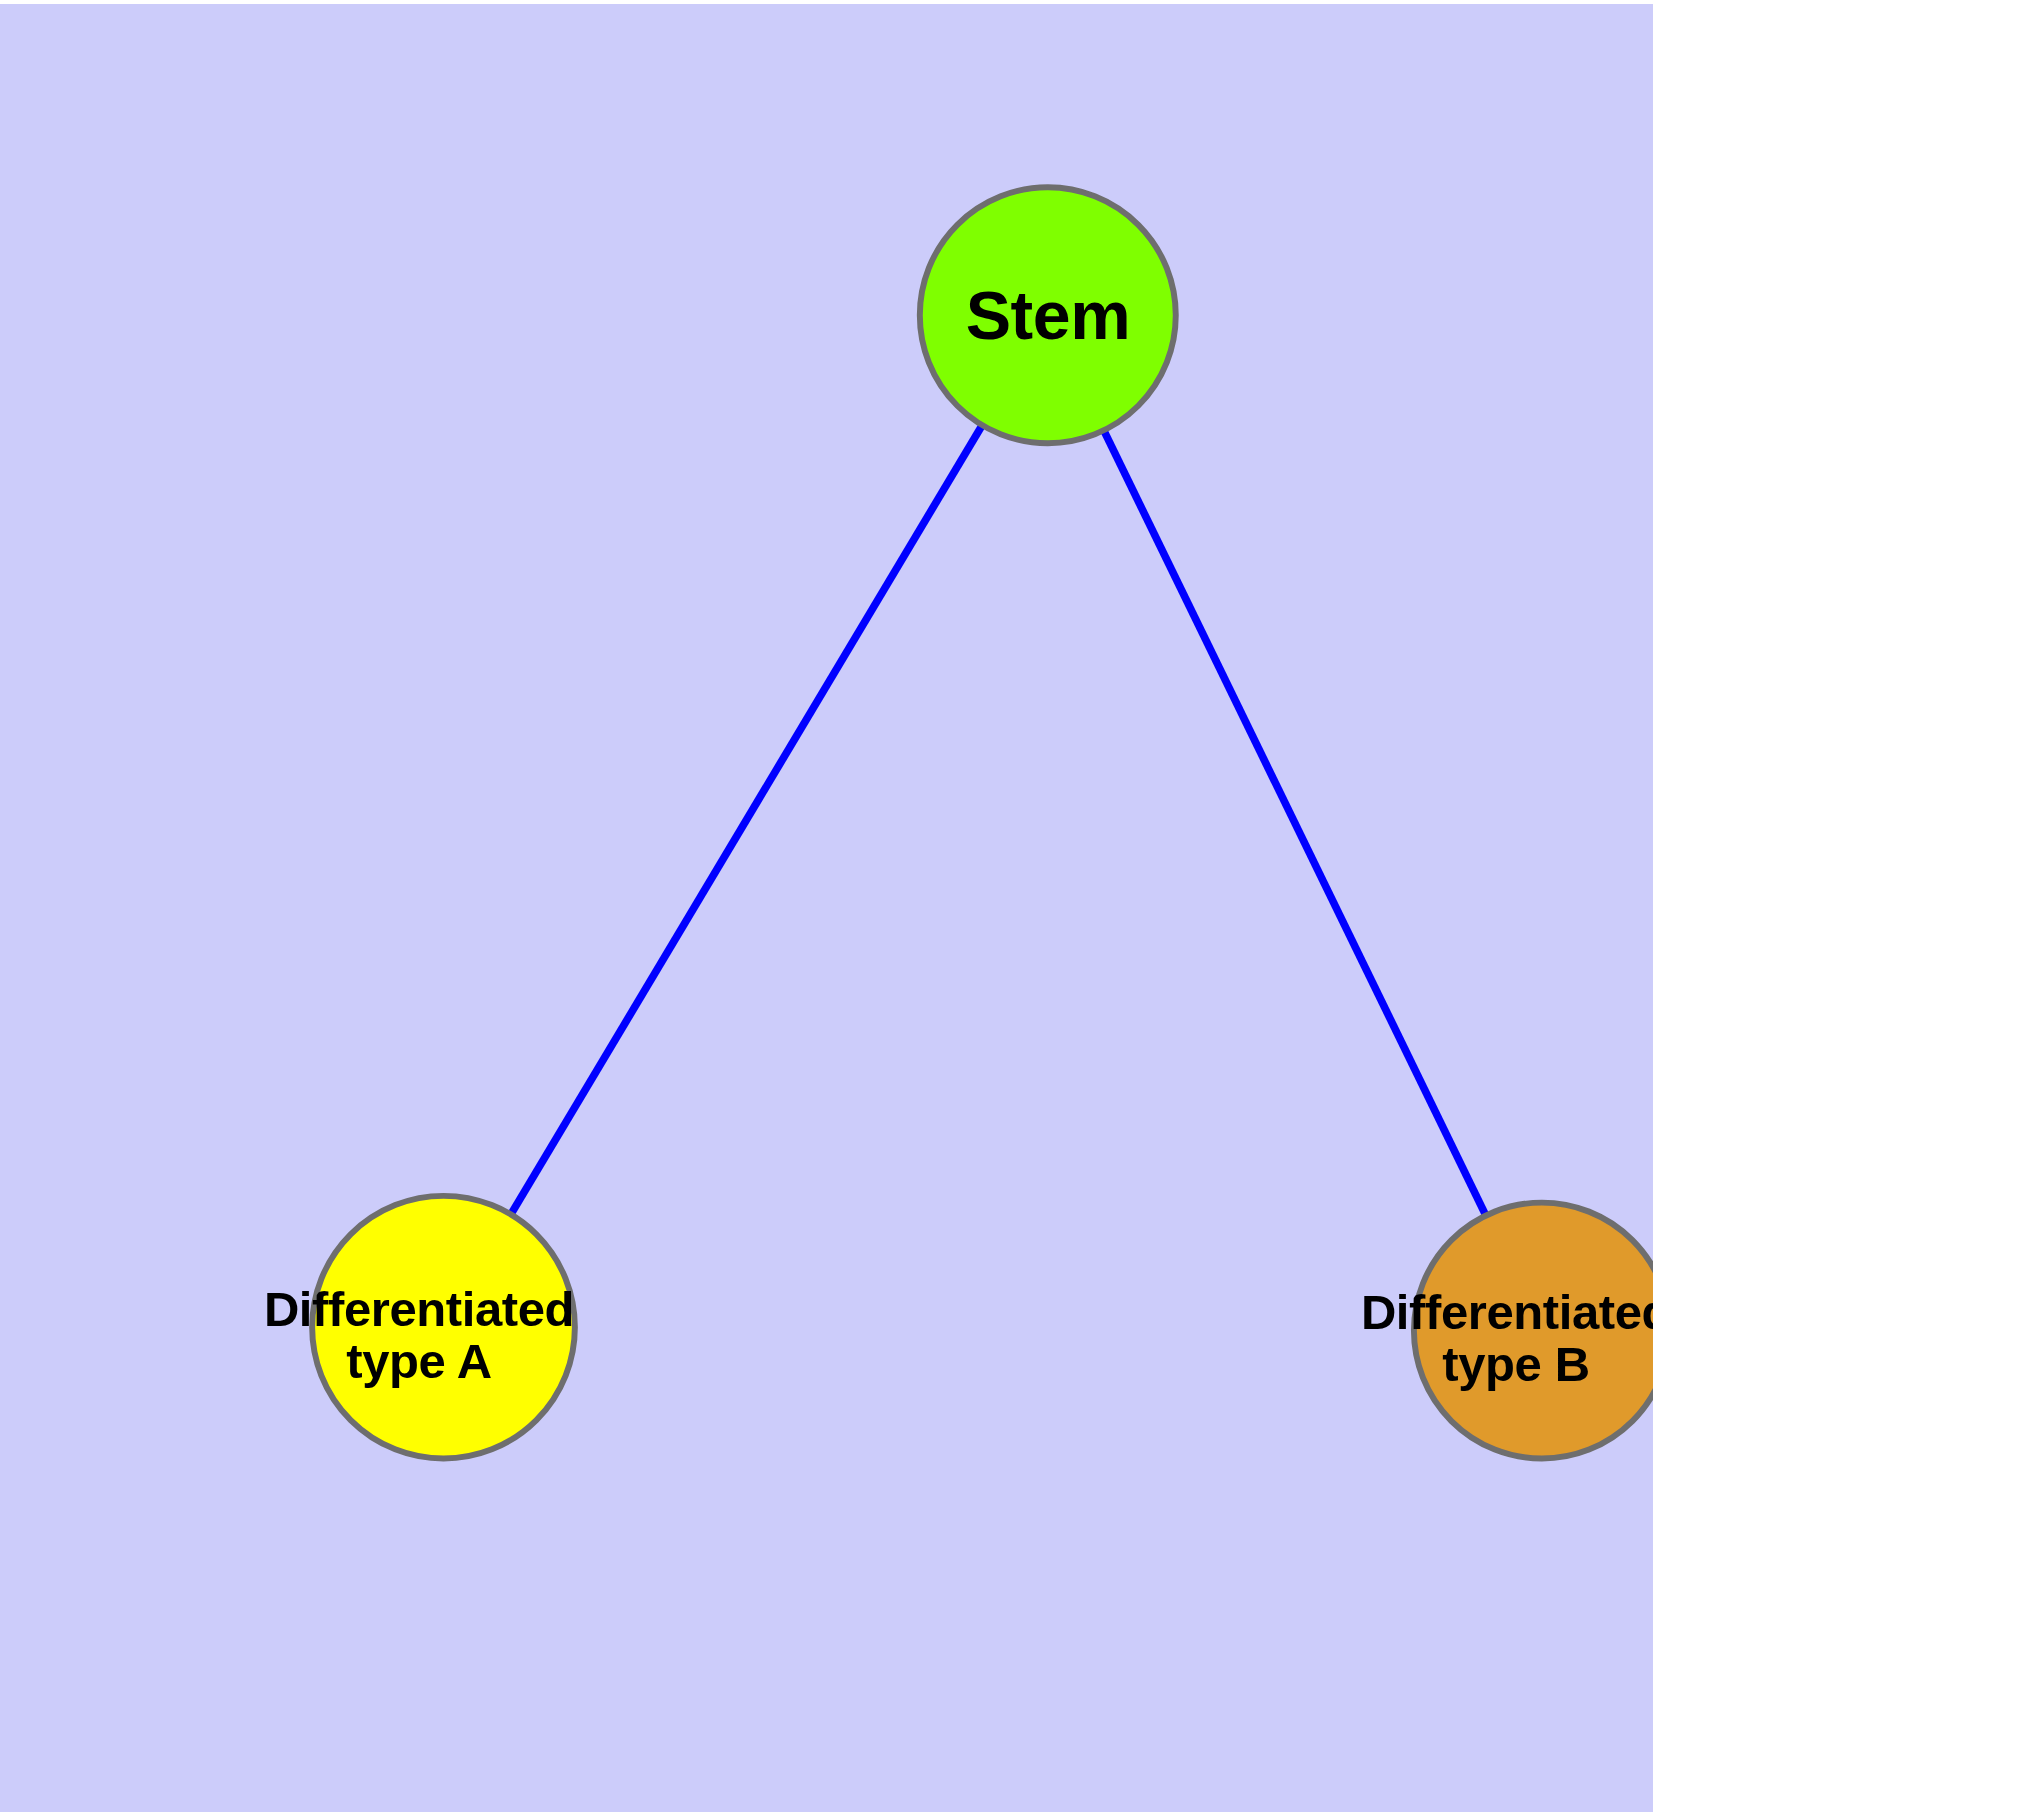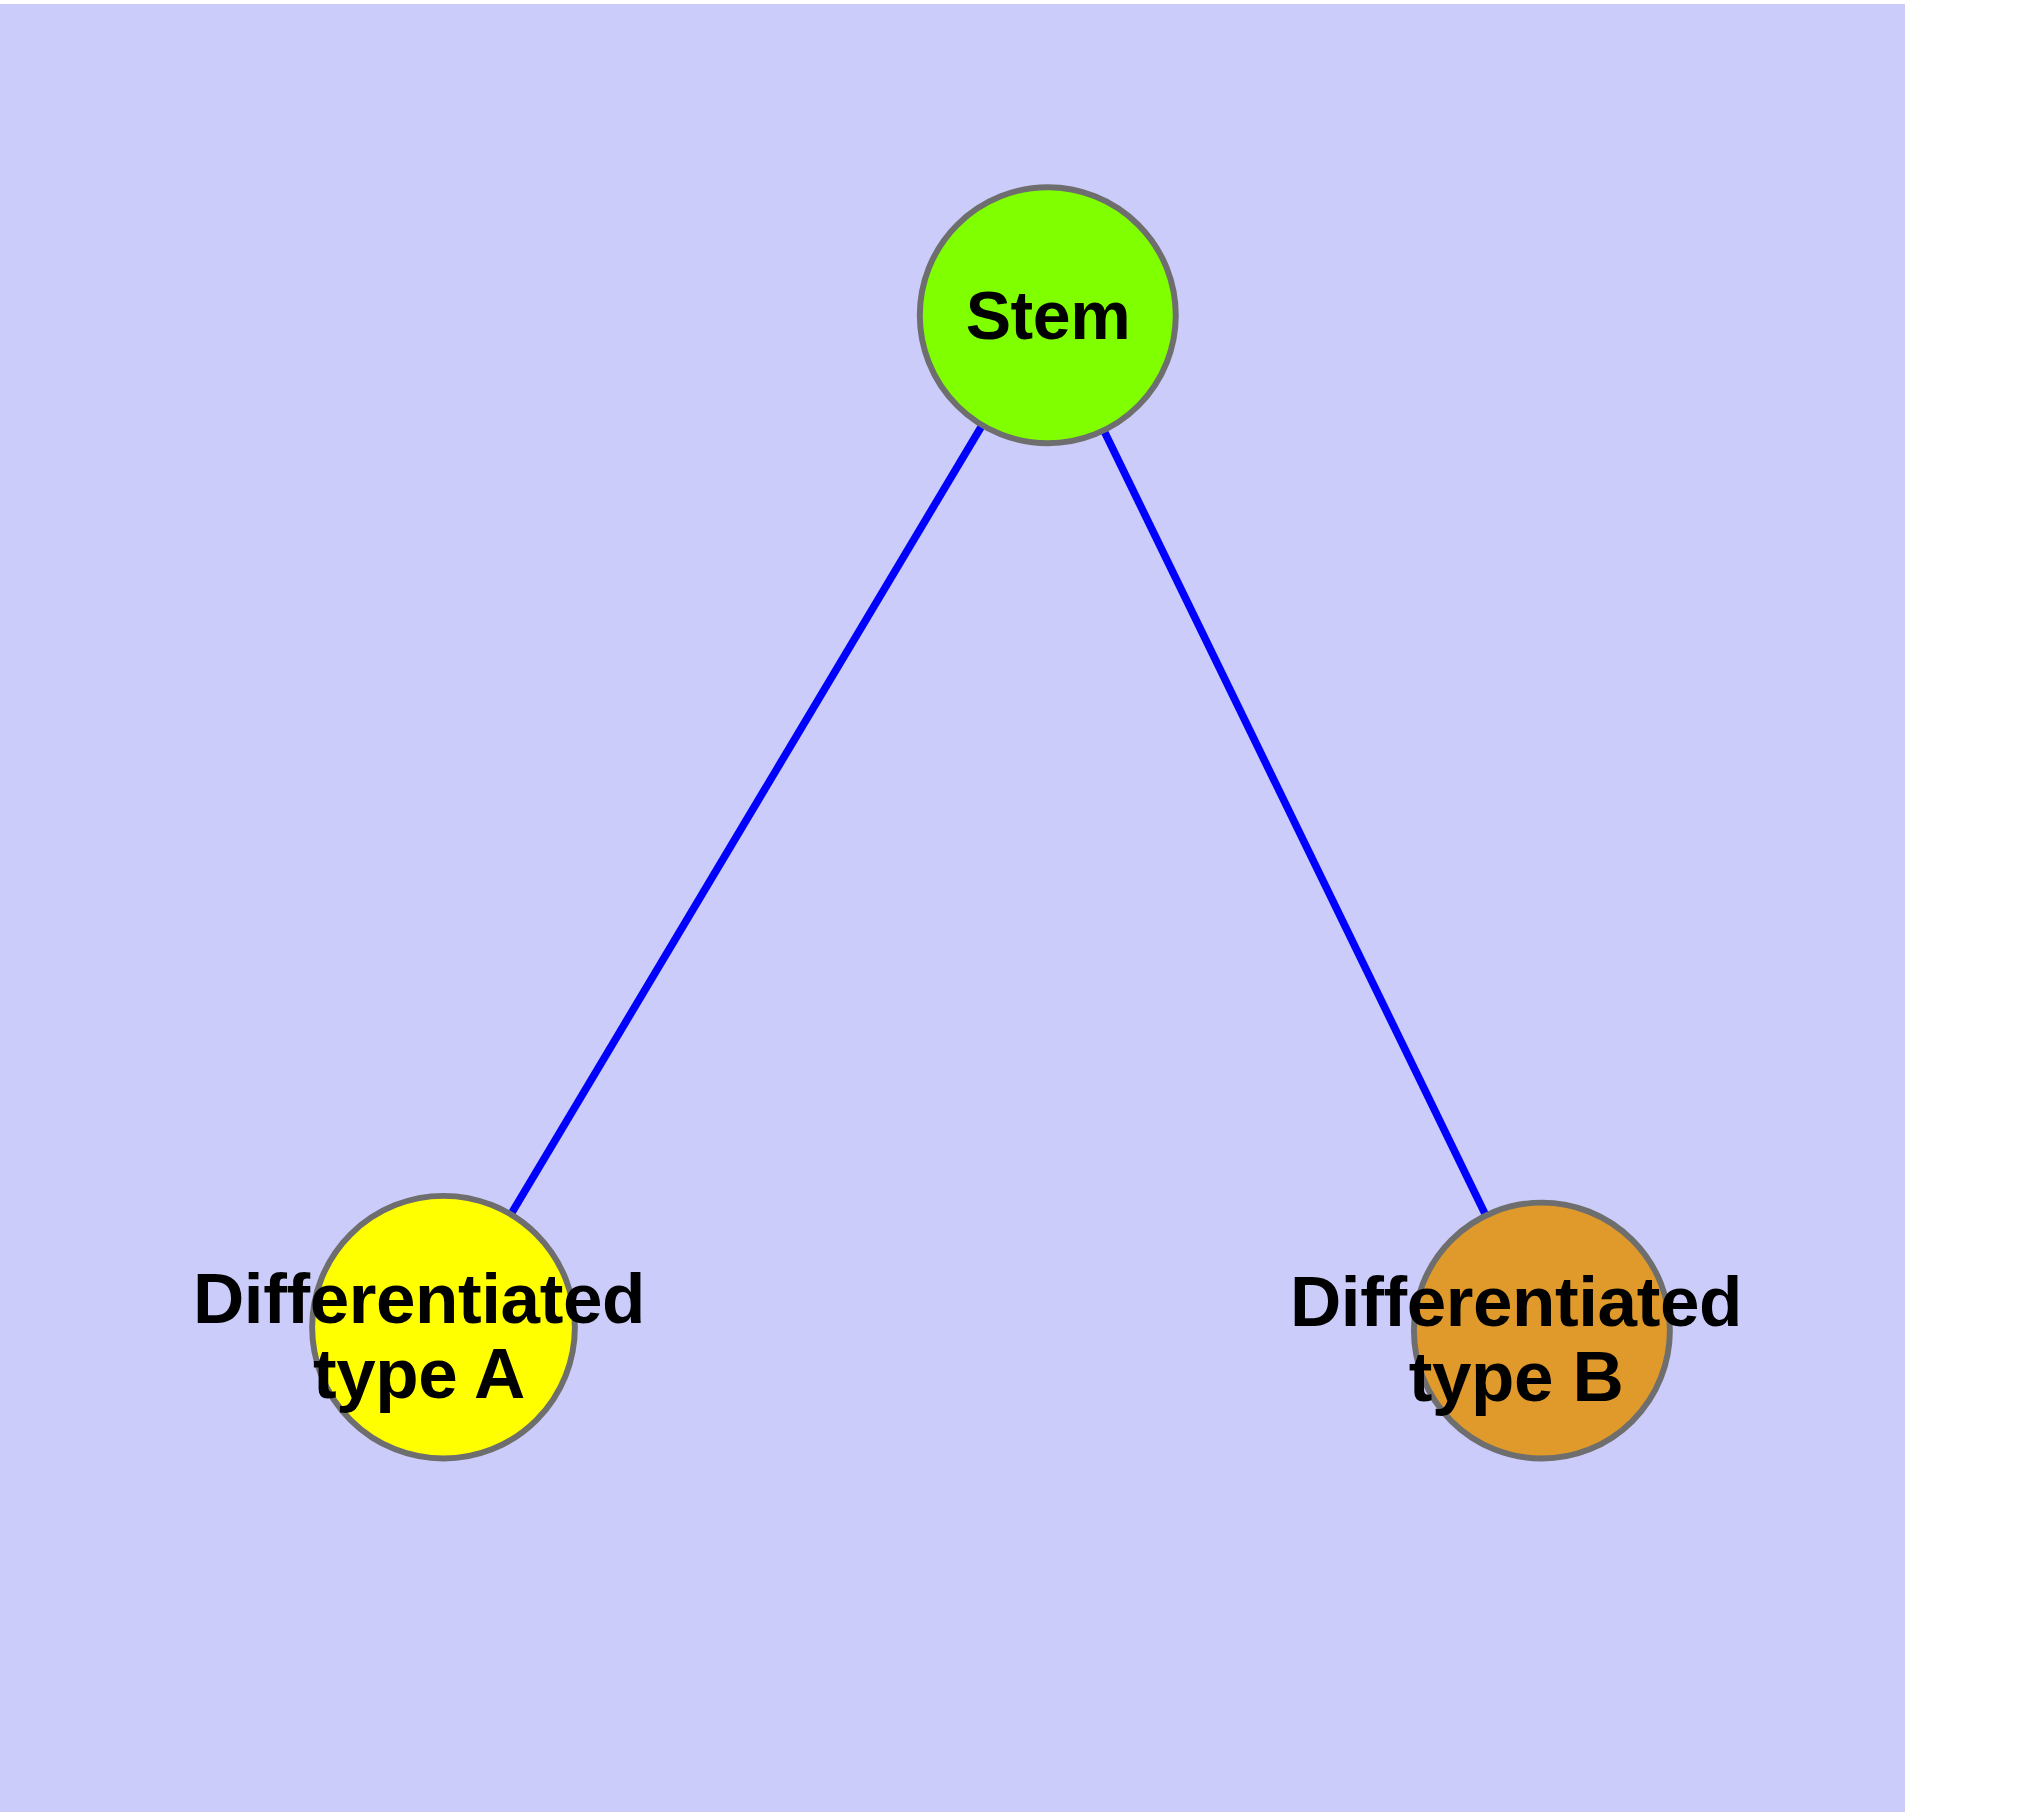--- a/index.html
+++ b/index.html
@@ -38,27 +38,27 @@
     line-height: 1.06;
     white-space: pre;
     letter-spacing: -0.4px;
     pointer-events: none;
     transform: translate(-50%, -50%);
   }
   #label-stem {
     font-size: 68px;
   }
   #label-type-a, #label-type-b {
-    font-size: 71px;
+    font-size: 49px;
   }
 </style>
 </head>
 <body>
 
-<div id="canvas" style="width: 1905px; height: 1812px; background: rgb(255, 255, 255);">
+<div id="canvas" style="width: 1653px; height: 1812px; background: rgb(255, 255, 255);">
 
   <div id="plot-background" style="background: rgb(204, 204, 250); width: 2021px;"></div>
 
   <svg id="graph-svg" viewBox="0 0 2384 2138" xmlns="http://www.w3.org/2000/svg">
     <g id="edge-layer">
       <line id="edge-0" x1="1159.608154498223" y1="499.92687731994647" x2="601.4426333004825" y2="1434.6388440942833" stroke="#0000ff" stroke-width="9"></line>
       <line id="edge-1" x1="1301.1995003365435" y1="505.9777039505644" x2="1753.8004996634565" y2="1436.0222960494357" stroke="#0000ff" stroke-width="9"></line>
     </g>
     <g id="node-layer">
       <circle id="node-0" cx="1236" cy="372" r="151" fill="#7fff00" stroke="#6e6e6e" stroke-width="7"></circle>

